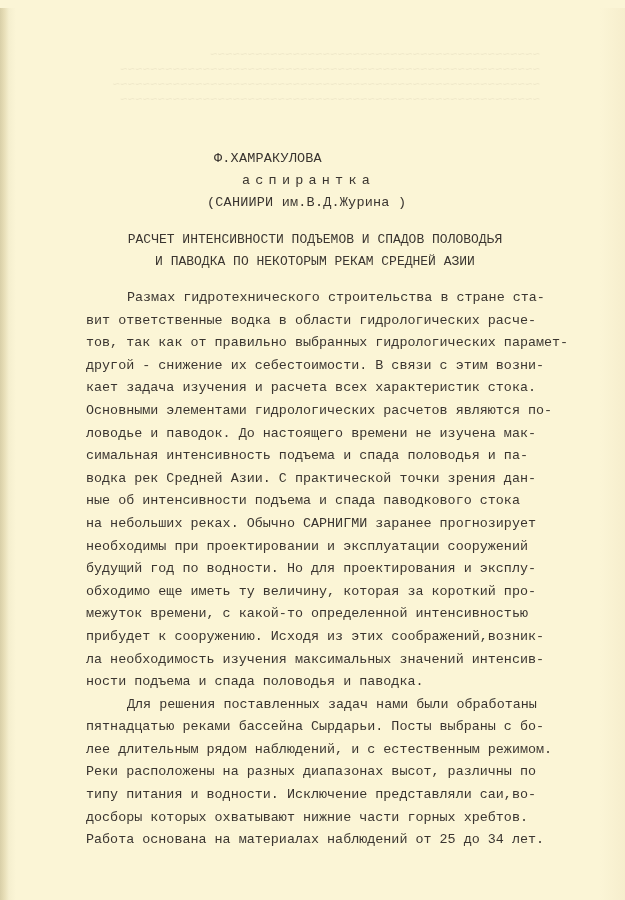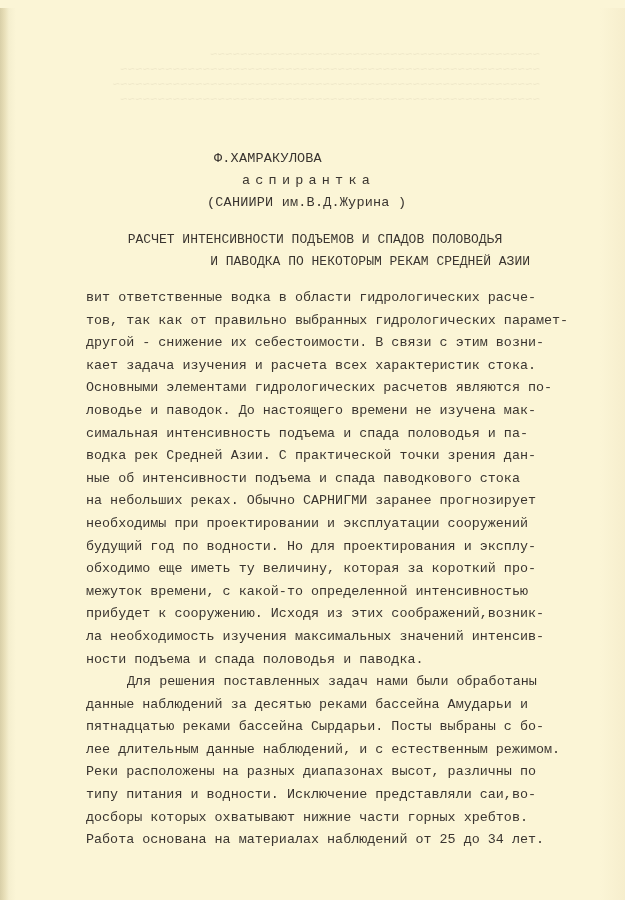--- a/index.html
+++ b/index.html
@@ -20,21 +20,21 @@
     font-size: 12.5px; line-height: 15px;
     white-space: pre; transform: scaleX(-1);
     pointer-events: none;
   }
   .hdr { position: absolute; font-size: 13.5px; letter-spacing: 0.2px; white-space: pre; }
   .author { left: 214px; top: 143px; }
   .role { left: 242px; top: 165px; letter-spacing: 5.2px; }
   .inst { left: 207px; top: 187px; }
   .title { position: absolute; left: 100px; width: 430px; text-align: center; font-size: 13px; white-space: pre; }
   .t1 { top: 224px; }
-  .t2 { top: 246px; text-align: right; }
+  .t2 { top: 246px; }
   .body {
     position: absolute; left: 86px; top: 279px; width: 480px;
     font-size: 13.4px; line-height: 22.6px;
   }
   .line { white-space: pre; height: 22.6px; }
   .indent { padding-left: 41px; }
 </style>
 </head>
 <body>
 
@@ -45,39 +45,39 @@
 ~~~~~~~~~~~~~~~~~~~~~~~~~~~~~~~~~~~~~~~~~~~~~~~~~~~~~~~~</div>
 
   <div class="hdr author">Ф.ХАМРАКУЛОВА</div>
   <div class="hdr role">аспирантка</div>
   <div class="hdr inst">(САНИИРИ им.В.Д.Журина )</div>
 
   <div class="title t1">РАСЧЕТ ИНТЕНСИВНОСТИ ПОДЪЕМОВ И СПАДОВ ПОЛОВОДЬЯ</div>
   <div class="title t2">И ПАВОДКА ПО НЕКОТОРЫМ РЕКАМ СРЕДНЕЙ АЗИИ</div>
 
   <div class="body">
+    <div class="line indent">Размах гидротехнического строительства в стране ста-</div>
     <div class="line">вит ответственные водка в области гидрологических расче-</div>
     <div class="line">тов, так как от правильно выбранных гидрологических парамет-</div>
     <div class="line">другой - снижение их себестоимости. В связи с этим возни-</div>
     <div class="line">кает задача изучения и расчета всех характеристик стока.</div>
     <div class="line">Основными элементами гидрологических расчетов являются по-</div>
     <div class="line">ловодье и паводок. До настоящего времени не изучена мак-</div>
     <div class="line">симальная интенсивность подъема и спада половодья и па-</div>
     <div class="line">водка рек Средней Азии. С практической точки зрения дан-</div>
     <div class="line">ные об интенсивности подъема и спада паводкового стока</div>
     <div class="line">на небольших реках. Обычно САРНИГМИ заранее прогнозирует</div>
     <div class="line">необходимы при проектировании и эксплуатации сооружений</div>
     <div class="line">будущий год по водности. Но для проектирования и эксплу-</div>
     <div class="line">обходимо еще иметь ту величину, которая за короткий про-</div>
     <div class="line">межуток времени, с какой-то определенной интенсивностью</div>
     <div class="line">прибудет к сооружению. Исходя из этих соображений,возник-</div>
     <div class="line">ла необходимость изучения максимальных значений интенсив-</div>
     <div class="line">ности подъема и спада половодья и паводка.</div>
     <div class="line indent">Для решения поставленных задач нами были обработаны</div>
-    <div class="line">данные наблюдений за десятью реками бассейна Амударьи и</div>
     <div class="line">пятнадцатью реками бассейна Сырдарьи. Посты выбраны с бо-</div>
-    <div class="line">лее длительным данные наблюдений, и с естественным режимом.</div>
+    <div class="line">лее длительным рядом наблюдений, и с естественным режимом.</div>
     <div class="line">Реки расположены на разных диапазонах высот, различны по</div>
     <div class="line">типу питания и водности. Исключение представляли саи,во-</div>
     <div class="line">досборы которых охватывают нижние части горных хребтов.</div>
     <div class="line">Работа основана на материалах наблюдений от 25 до 34 лет.</div>
   </div>
 </div>
 
 </body></html>

